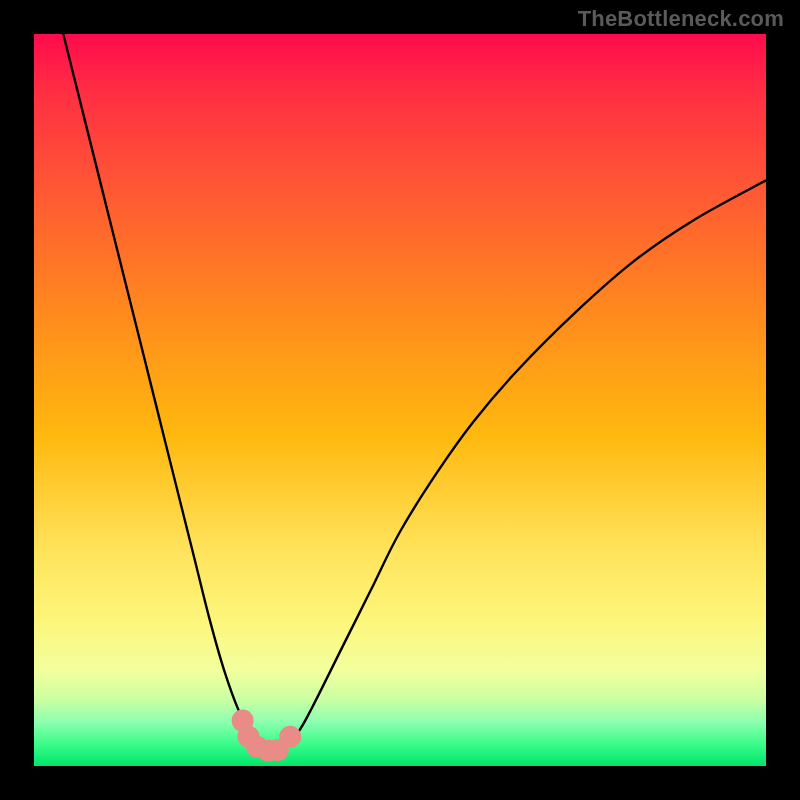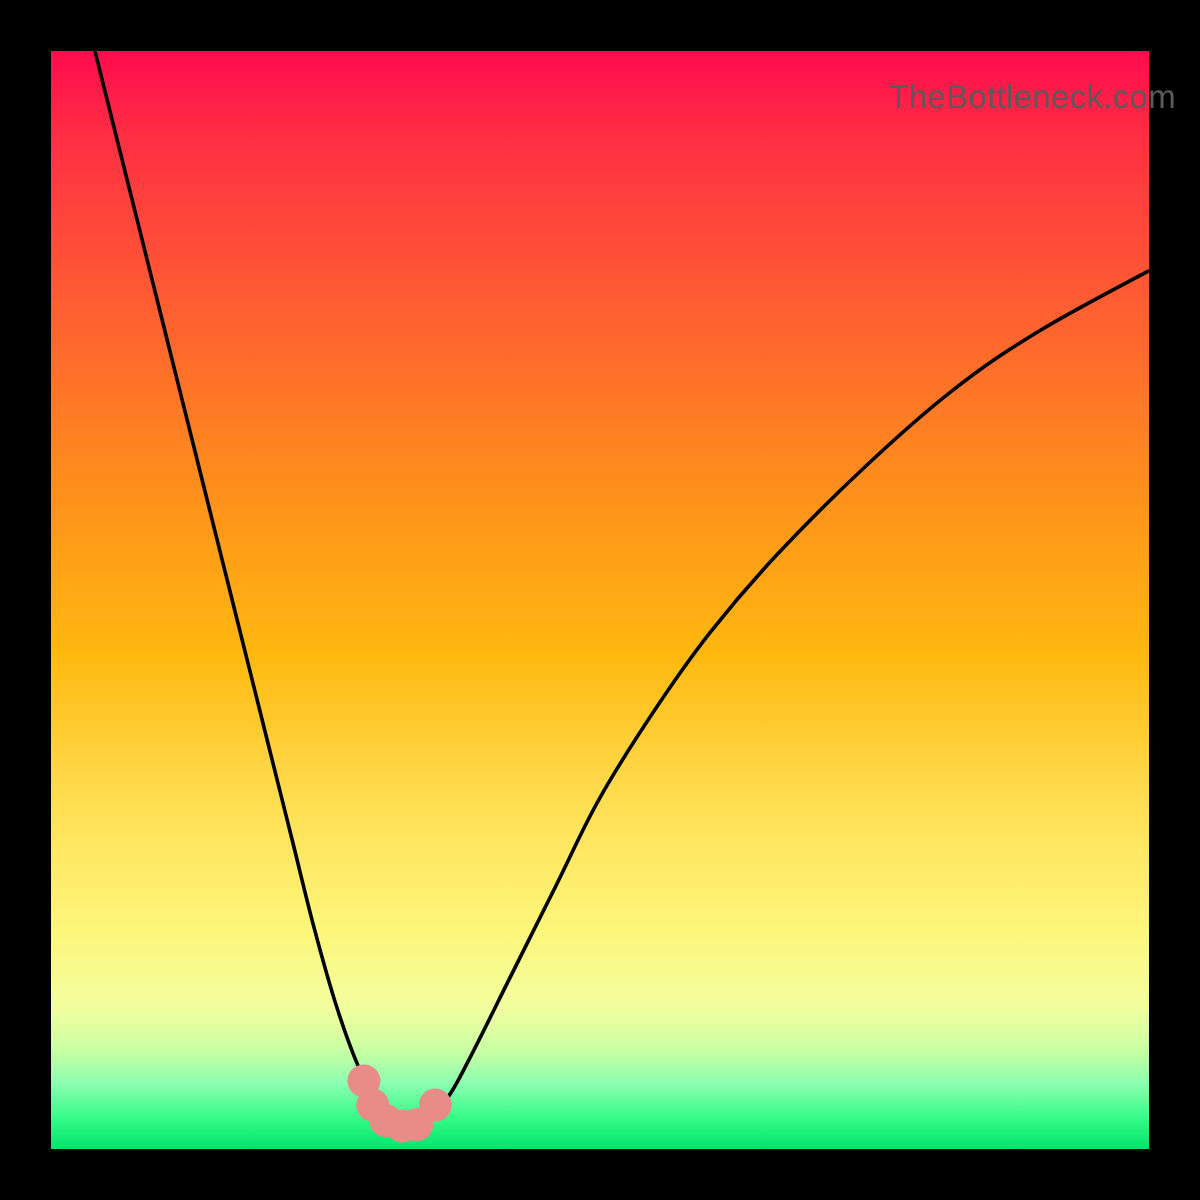--- a/index.html
+++ b/index.html
@@ -9,25 +9,24 @@
     width: 800px;
     height: 800px;
     background: #000;
   }
   .watermark {
     position: absolute;
     top: 6px;
     right: 16px;
     font-family: Arial, Helvetica, sans-serif;
     font-size: 22px;
-    font-weight: 400;
+    font-weight: 700;
     color: #5a5a5a;
     letter-spacing: 0.2px;
     z-index: 30;
-    margin-top: 46px;
   }
   .plot {
     position: absolute;
     left: 34px;
     top: 34px;
     width: 732px;
     height: 732px;
     background: linear-gradient(
       to bottom,
       #ff0b4d 0%,

